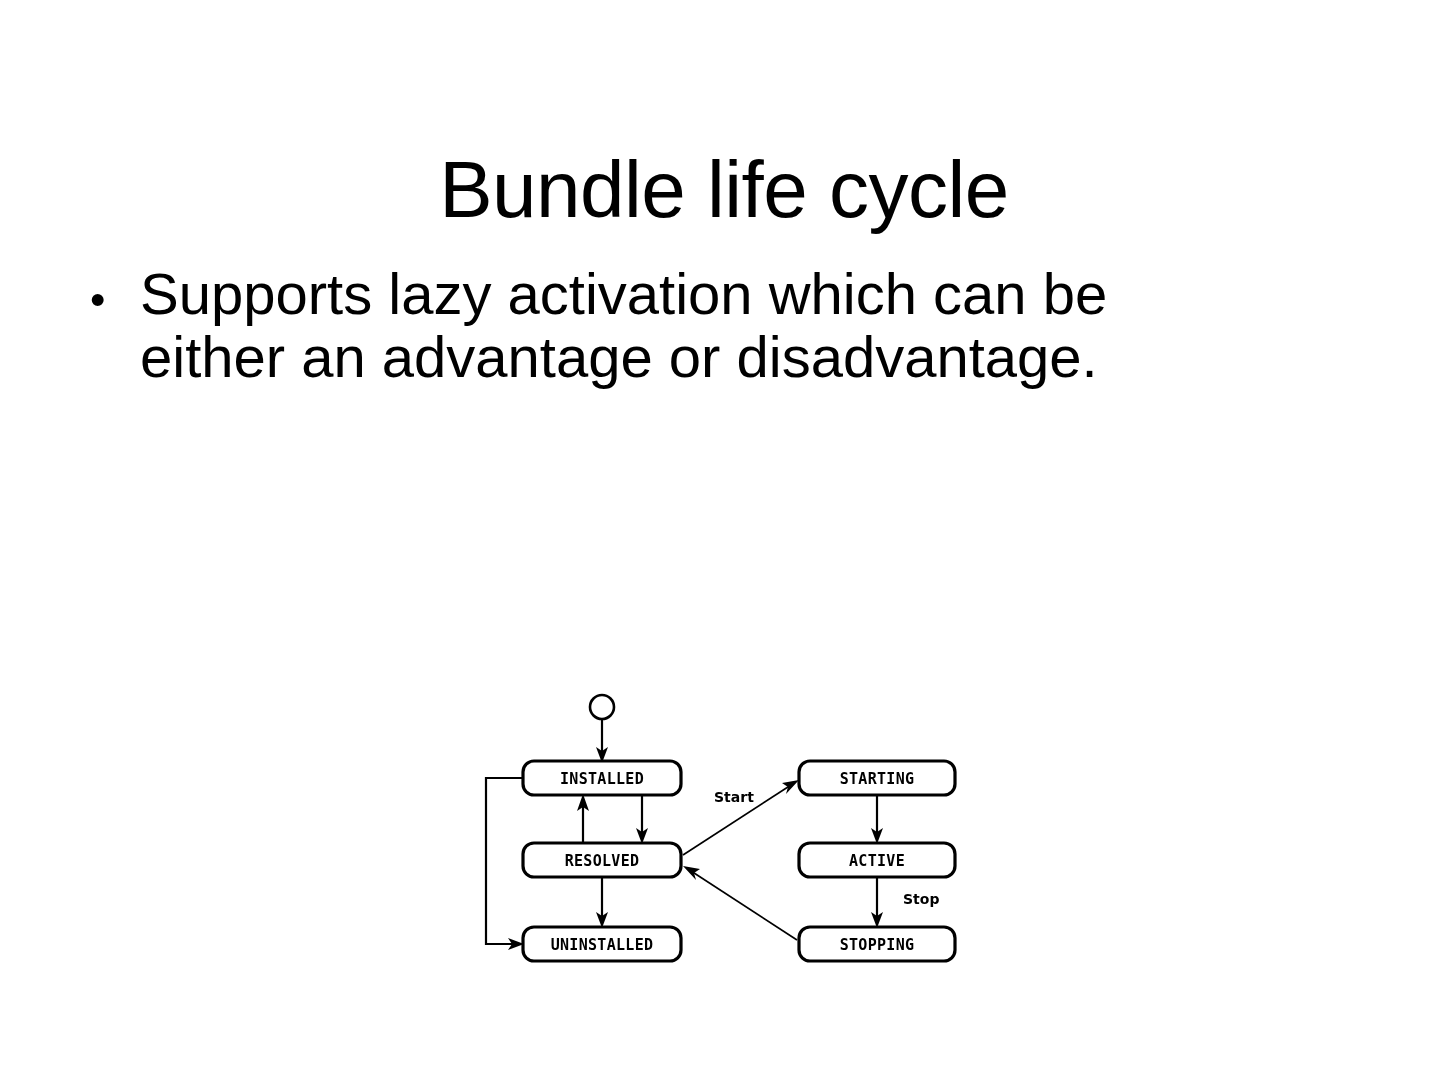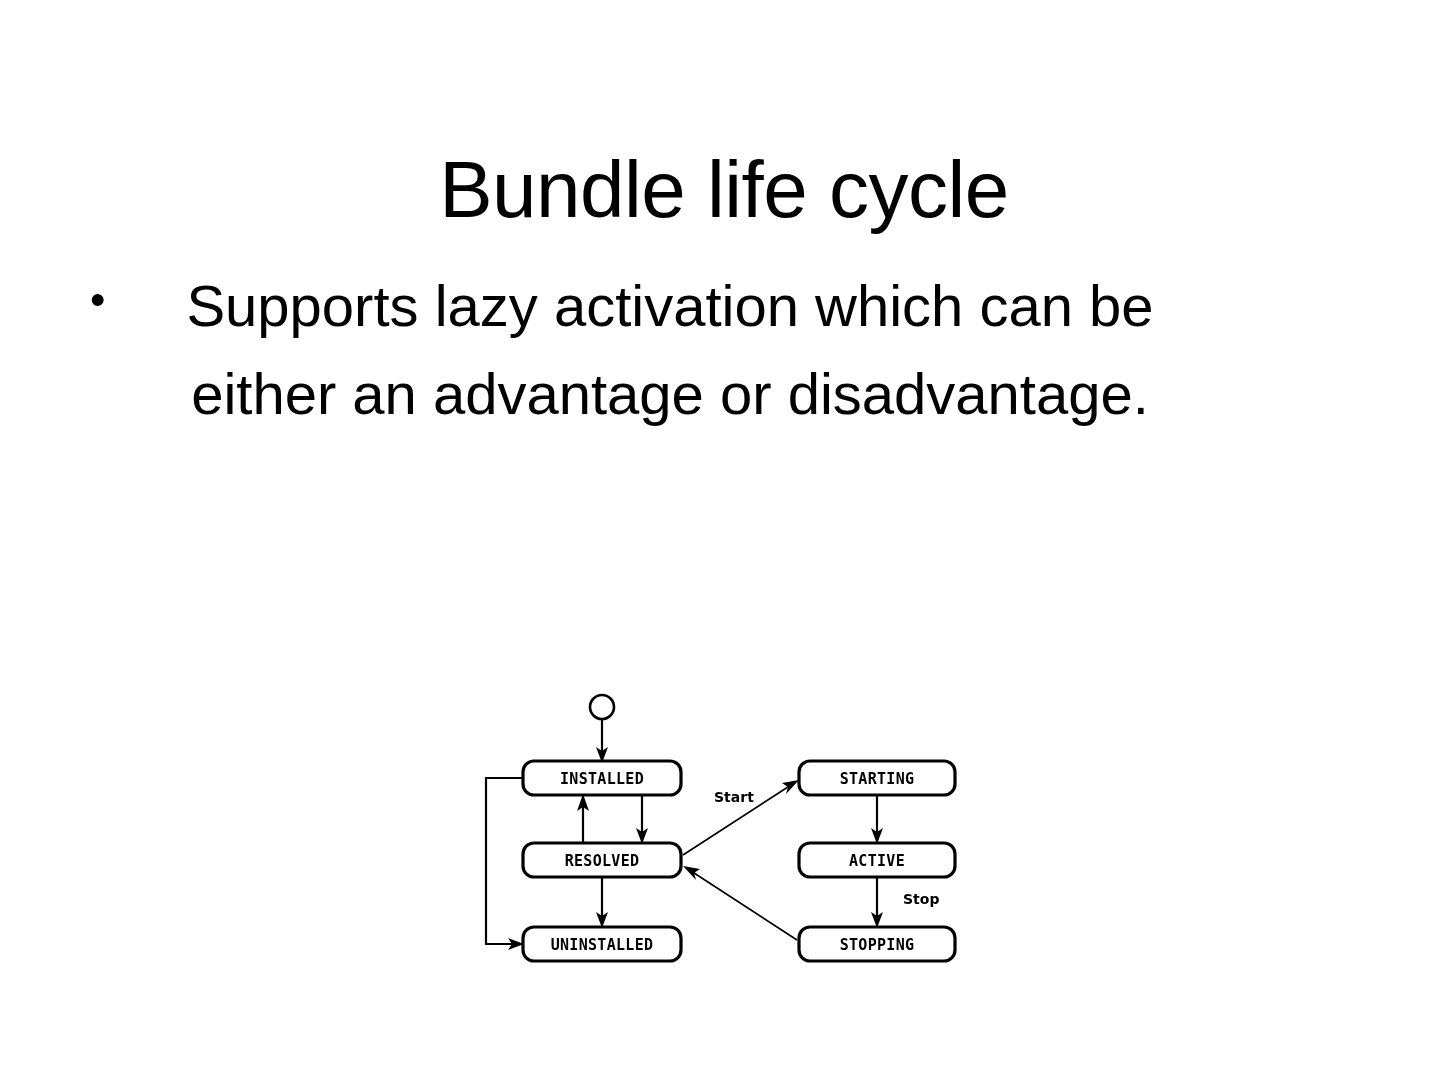--- a/index.html
+++ b/index.html
@@ -49,23 +49,22 @@
     width: 56px;
     font-size: 44px;
     line-height: 76px;
     text-align: left;
     padding-left: 6px;
     box-sizing: border-box;
   }
   .bullet-text {
     flex: 1 1 auto;
     font-size: 58px;
-    line-height: 88px;
+    line-height: 63px;
     max-width: 1060px;
-    text-align: center;
   }
 
   
   #state-diagram {
     position: absolute;
     left: 455px;
     top: 685px;
     width: 530px;
     height: 300px;
   }

